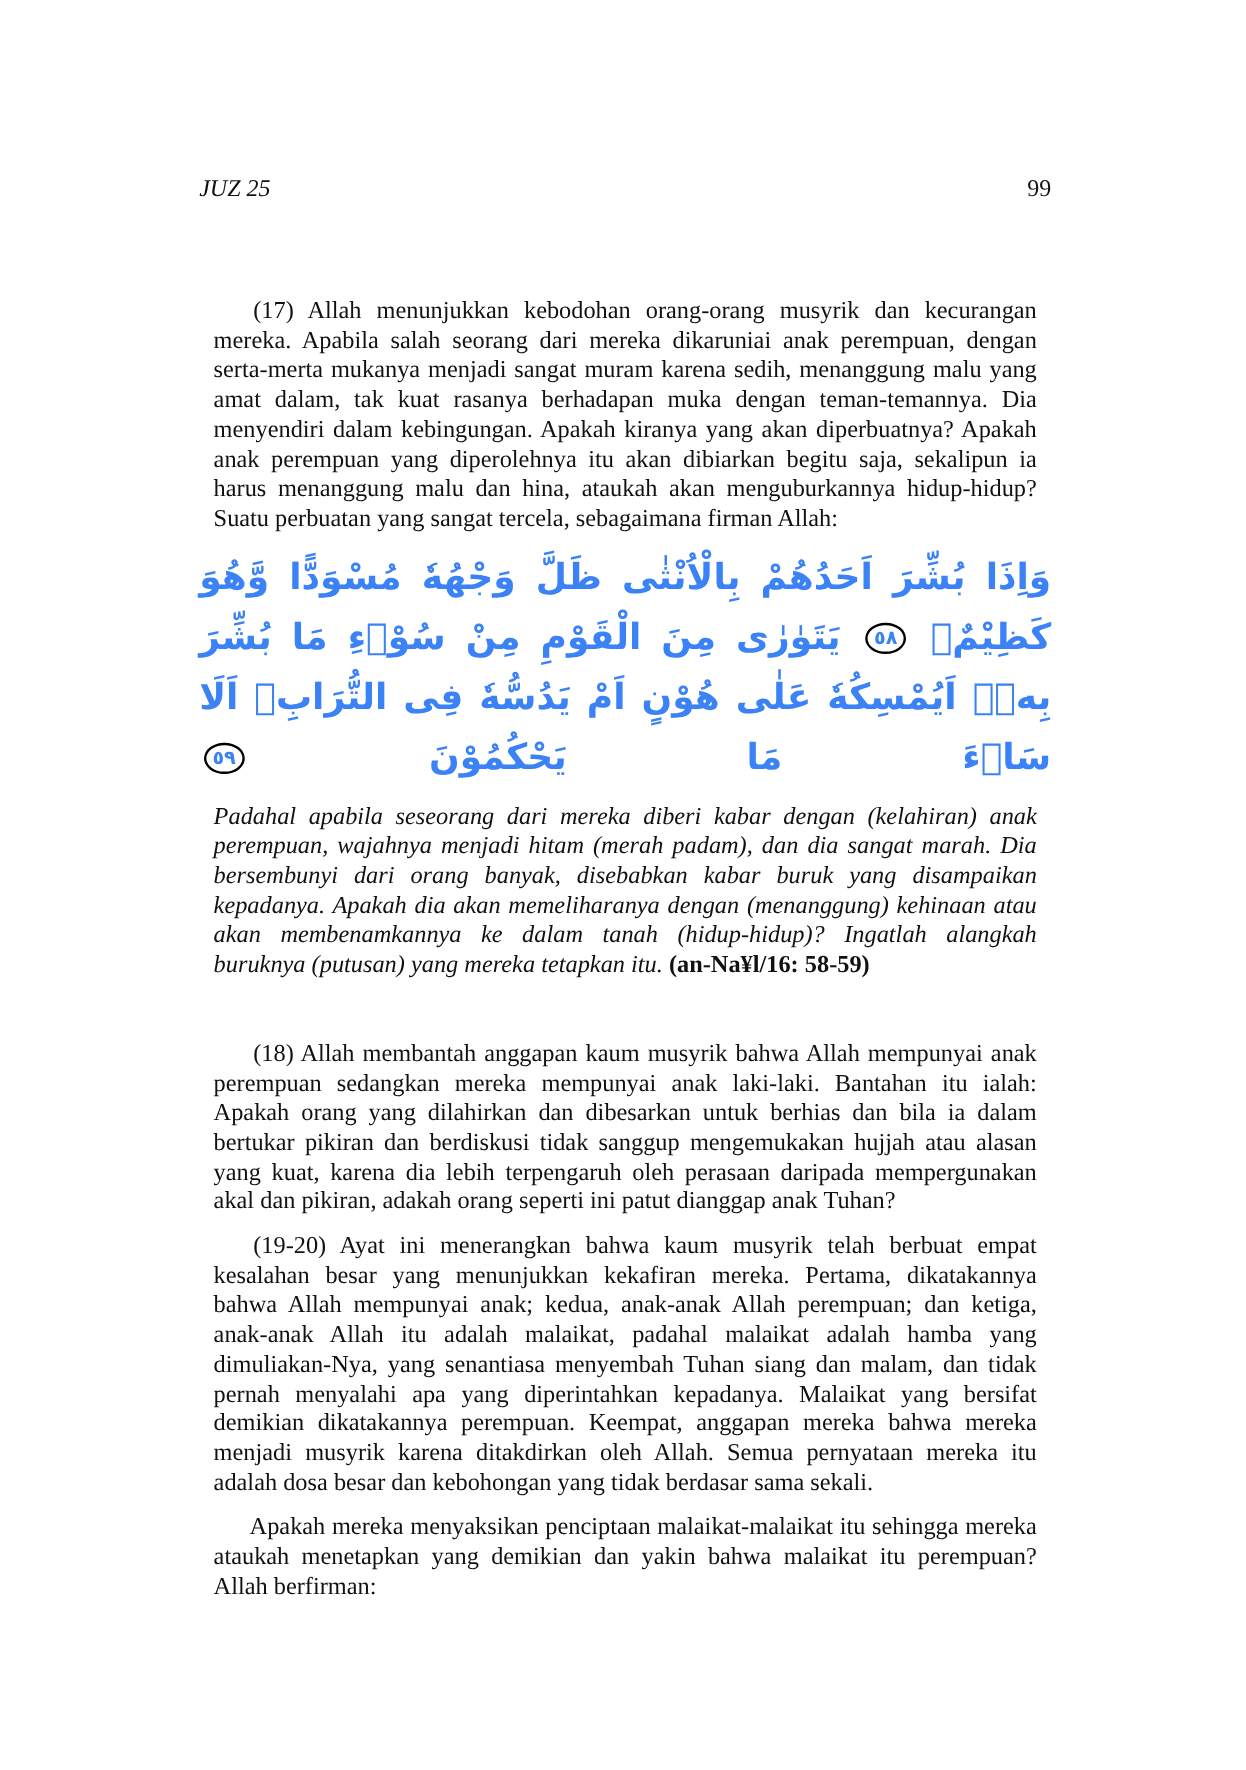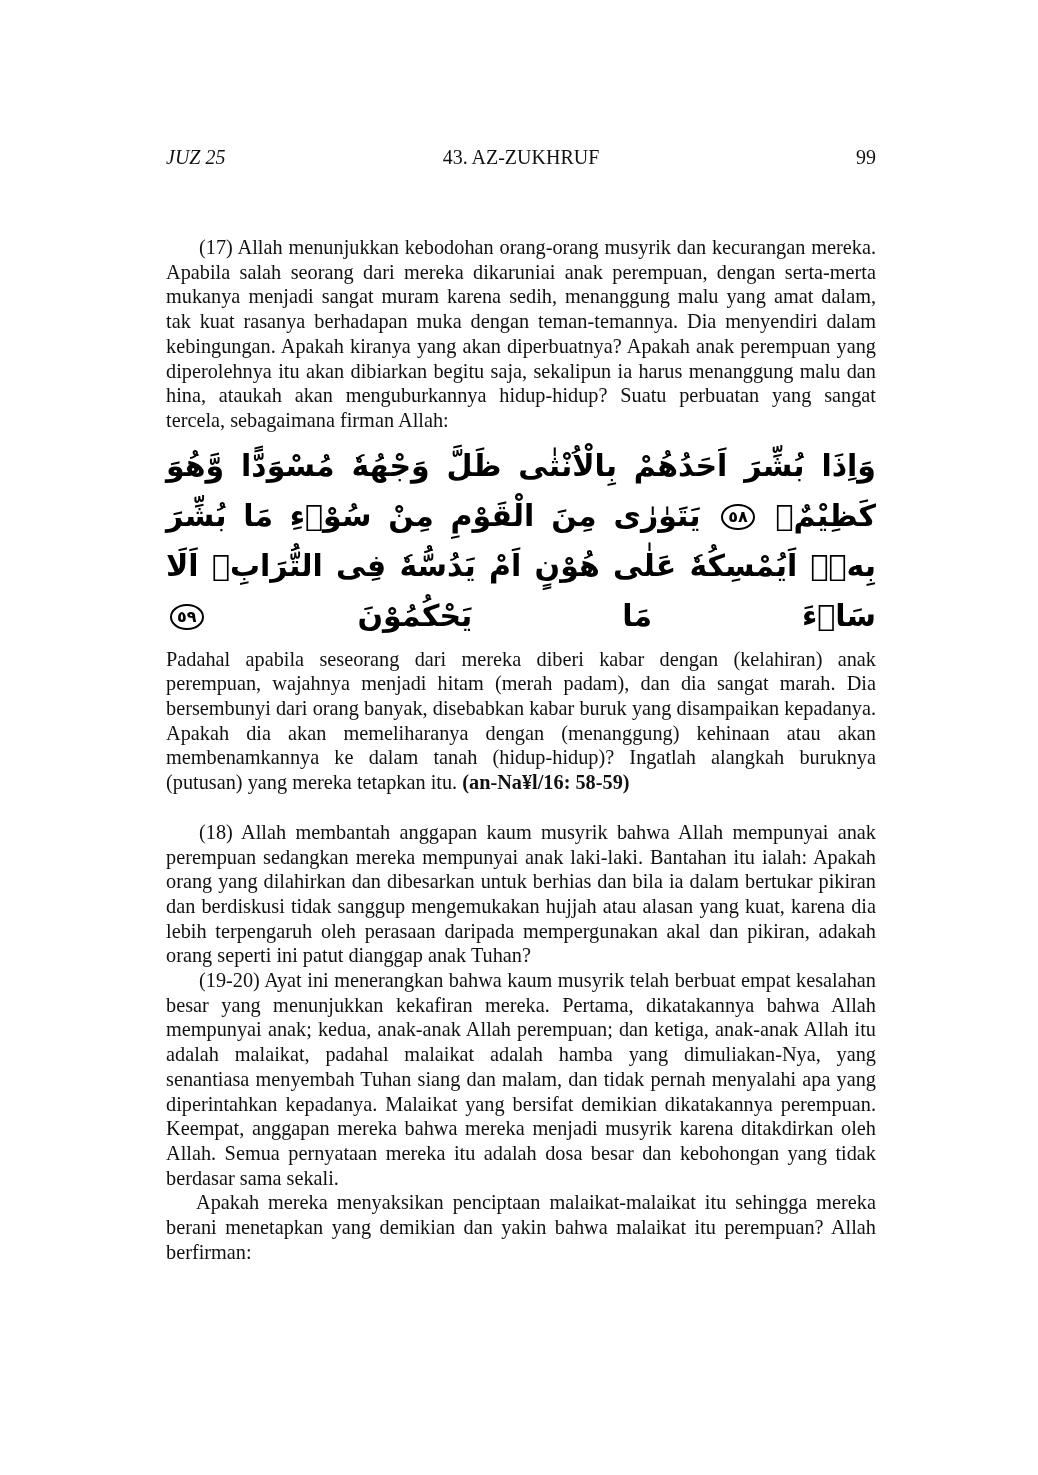--- a/index.html
+++ b/index.html
@@ -13,58 +13,57 @@
     font-size: 20px;
   }
   .header .juz { position: absolute; left: 0; top: 0; font-style: italic; }
   .header .surah { position: absolute; left: 0; width: 100%; text-align: center; top: 0; }
   .header .page { position: absolute; right: 0; top: 0; }
 
   .content {
     position: absolute; left: 166px; top: 235px; width: 710px;
     font-size: 20.3px; line-height: 24.7px; text-align: justify;
   }
-  .content p { margin: 0; }
+  .content p { margin: 12px; }
   .indent { text-indent: 33px; }
   .indent-small { text-indent: 30px; }
   .gap { height: 25px; }
 
   .arabic {
     direction: rtl; text-align: justify; text-align-last: justify;
     font-family: "DejaVu Sans", sans-serif;
     font-size: 30px; line-height: 50px; font-weight: bold;
-    margin: 8px 0 6px 0; color: #000000;
+    margin: 8px 0 6px 0; color: #3b82f6;
   }
   .ayah-num {
     display: inline-block; border: 2.5px solid #000; border-radius: 50%;
     font-size: 16px; line-height: 22px; padding: 0 5px; margin: 0 4px;
     vertical-align: middle; font-weight: bold;
   }
-  .translation { }
+  .translation { font-style: italic; }
   .ref { font-style: normal; font-weight: bold; }
 </style>
 </head>
 <body>
 
 <div class="header">
   <span class="juz">JUZ 25</span>
-  <span class="surah">43. AZ-ZUKHRUF</span>
   <span class="page">99</span>
 </div>
 
 <div class="content">
   <p class="indent">(17) Allah menunjukkan kebodohan orang-orang musyrik dan kecurangan mereka. Apabila salah seorang dari mereka dikaruniai anak perempuan, dengan serta-merta mukanya menjadi sangat muram karena sedih, menanggung malu yang amat dalam, tak kuat rasanya berhadapan muka dengan teman-temannya. Dia menyendiri dalam kebingungan. Apakah kiranya yang akan diperbuatnya? Apakah anak perempuan yang diperolehnya itu akan dibiarkan begitu saja, sekalipun ia harus menanggung malu dan hina, ataukah akan menguburkannya hidup-hidup? Suatu perbuatan yang sangat tercela, sebagaimana firman Allah:</p>
 
   <div class="arabic">
     <span>وَاِذَا بُشِّرَ اَحَدُهُمْ بِالْاُنْثٰى ظَلَّ وَجْهُهٗ مُسْوَدًّا وَّهُوَ كَظِيْمٌۚ</span>
     <span class="ayah-num">٥٨</span>
     <span>يَتَوٰرٰى مِنَ الْقَوْمِ مِنْ سُوْۤءِ مَا بُشِّرَ بِهٖۗ اَيُمْسِكُهٗ عَلٰى هُوْنٍ اَمْ يَدُسُّهٗ فِى التُّرَابِۗ اَلَا سَاۤءَ مَا يَحْكُمُوْنَ</span>
     <span class="ayah-num">٥٩</span>
   </div>
 
   <p><span class="translation">Padahal apabila seseorang dari mereka diberi kabar dengan (kelahiran) anak perempuan, wajahnya menjadi hitam (merah padam), dan dia sangat marah. Dia bersembunyi dari orang banyak, disebabkan kabar buruk yang disampaikan kepadanya. Apakah dia akan memeliharanya dengan (menanggung) kehinaan atau akan membenamkannya ke dalam tanah (hidup-hidup)? Ingatlah alangkah buruknya (putusan) yang mereka tetapkan itu.</span><span class="ref"> (an-Na¥l/16: 58-59)</span></p>
 
   <div class="gap"></div>
 
   <p class="indent">(18) Allah membantah anggapan kaum musyrik bahwa Allah mempunyai anak perempuan sedangkan mereka mempunyai anak laki-laki. Bantahan itu ialah: Apakah orang yang dilahirkan dan dibesarkan untuk berhias dan bila ia dalam bertukar pikiran dan berdiskusi tidak sanggup mengemukakan hujjah atau alasan yang kuat, karena dia lebih terpengaruh oleh perasaan daripada mempergunakan akal dan pikiran, adakah orang seperti ini patut dianggap anak Tuhan?</p>
   <p class="indent">(19-20) Ayat ini menerangkan bahwa kaum musyrik telah berbuat empat kesalahan besar yang menunjukkan kekafiran mereka. Pertama, dikatakannya bahwa Allah mempunyai anak; kedua, anak-anak Allah perempuan; dan ketiga, anak-anak Allah itu adalah malaikat, padahal malaikat adalah hamba yang dimuliakan-Nya, yang senantiasa menyembah Tuhan siang dan malam, dan tidak pernah menyalahi apa yang diperintahkan kepadanya. Malaikat yang bersifat demikian dikatakannya perempuan. Keempat, anggapan mereka bahwa mereka menjadi musyrik karena ditakdirkan oleh Allah. Semua pernyataan mereka itu adalah dosa besar dan kebohongan yang tidak berdasar sama sekali.</p>
-  <p class="indent-small">Apakah mereka menyaksikan penciptaan malaikat-malaikat itu sehingga mereka berani menetapkan yang demikian dan yakin bahwa malaikat itu perempuan? Allah berfirman:</p>
+  <p class="indent-small">Apakah mereka menyaksikan penciptaan malaikat-malaikat itu sehingga mereka ataukah menetapkan yang demikian dan yakin bahwa malaikat itu perempuan? Allah berfirman:</p>
 </div>
 
 </body></html>

